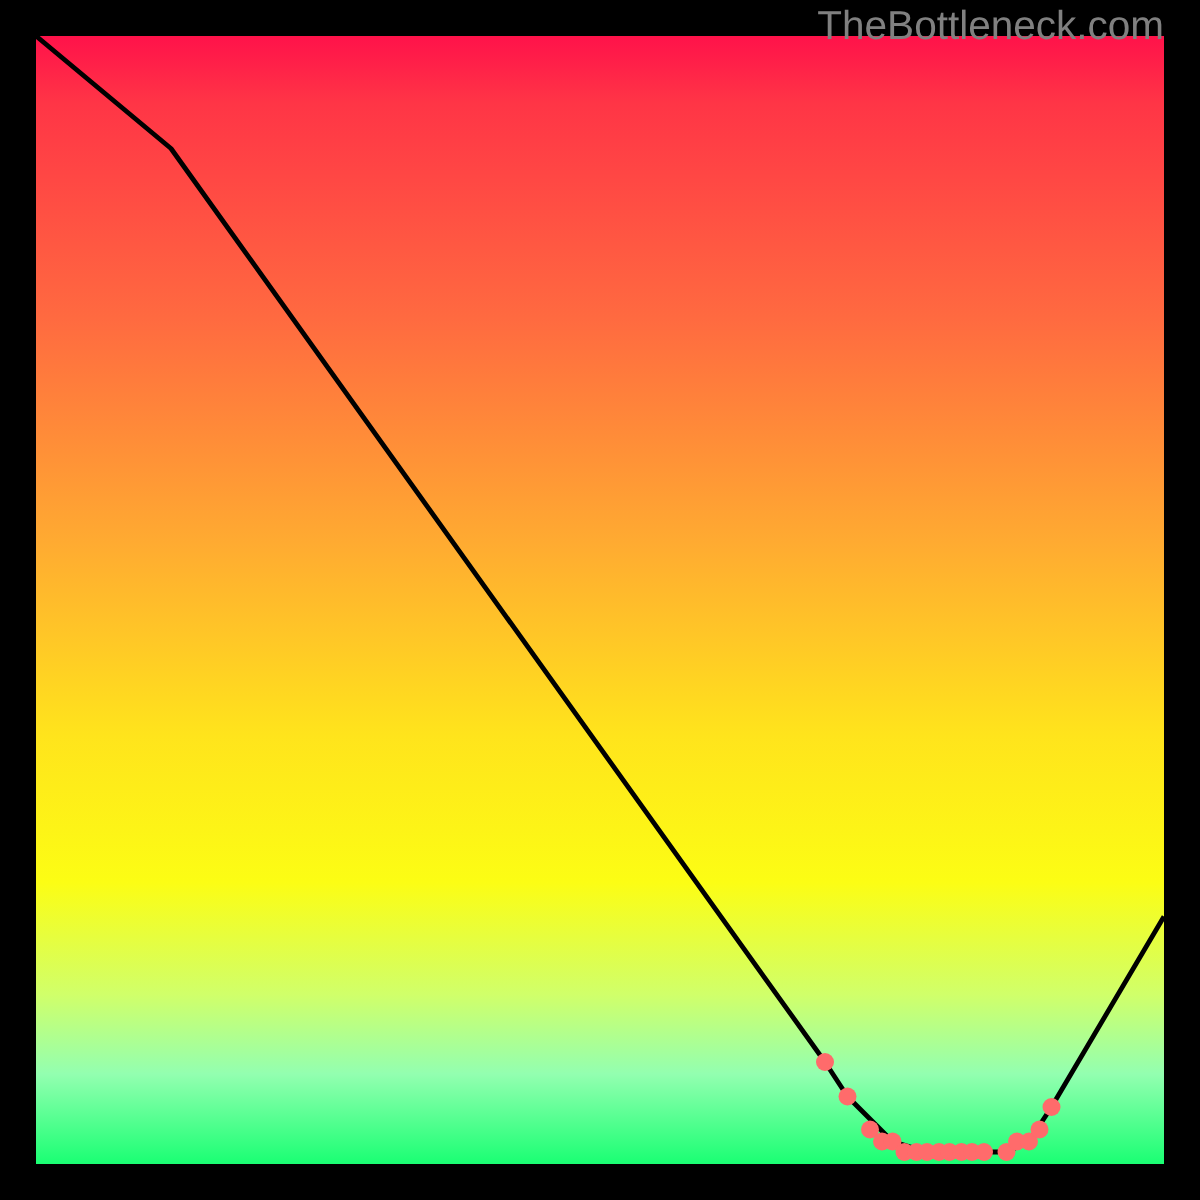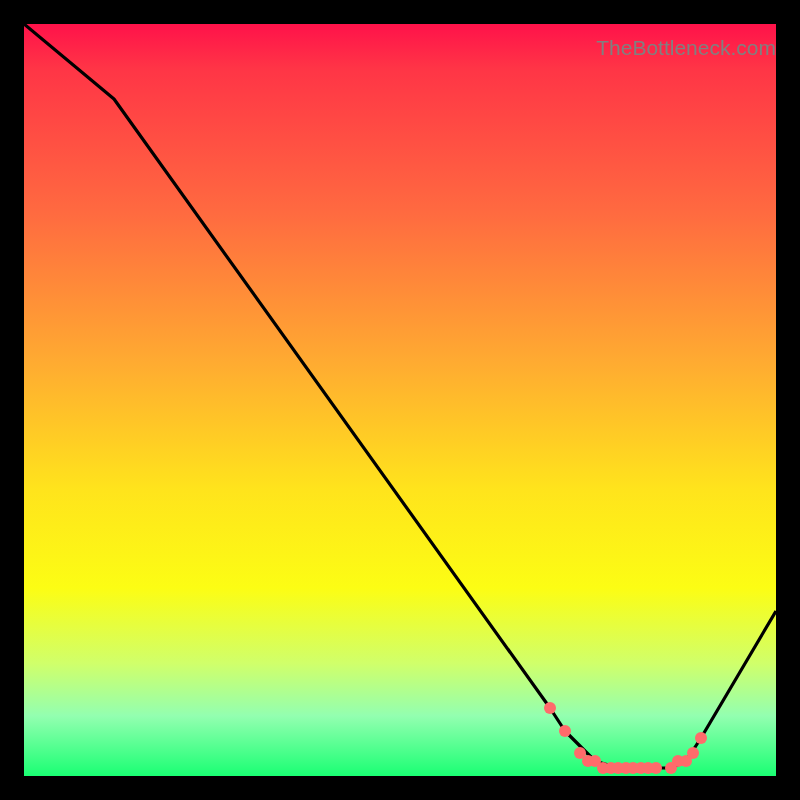--- a/index.html
+++ b/index.html
@@ -46,25 +46,24 @@
     left: 0;
     top: 0;
     width: 100%;
     height: 100%;
   }
   .attribution {
     position: absolute;
     top: 2px;
     right: 24px;
     font-family: Arial, Helvetica, sans-serif;
-    font-size: 21px;
+    font-size: 27px;
     color: #808080;
     font-weight: 400;
     letter-spacing: 0;
-    margin-top: 34px;
   }
 </style>
 </head>
 <body>
 
 <div class="chart-container">
   <div class="plot-area">
     <div class="gradient-bg"></div>
     <svg class="curve-svg" viewBox="0 0 752 752" preserveAspectRatio="none">
       <path d="M 0 0

